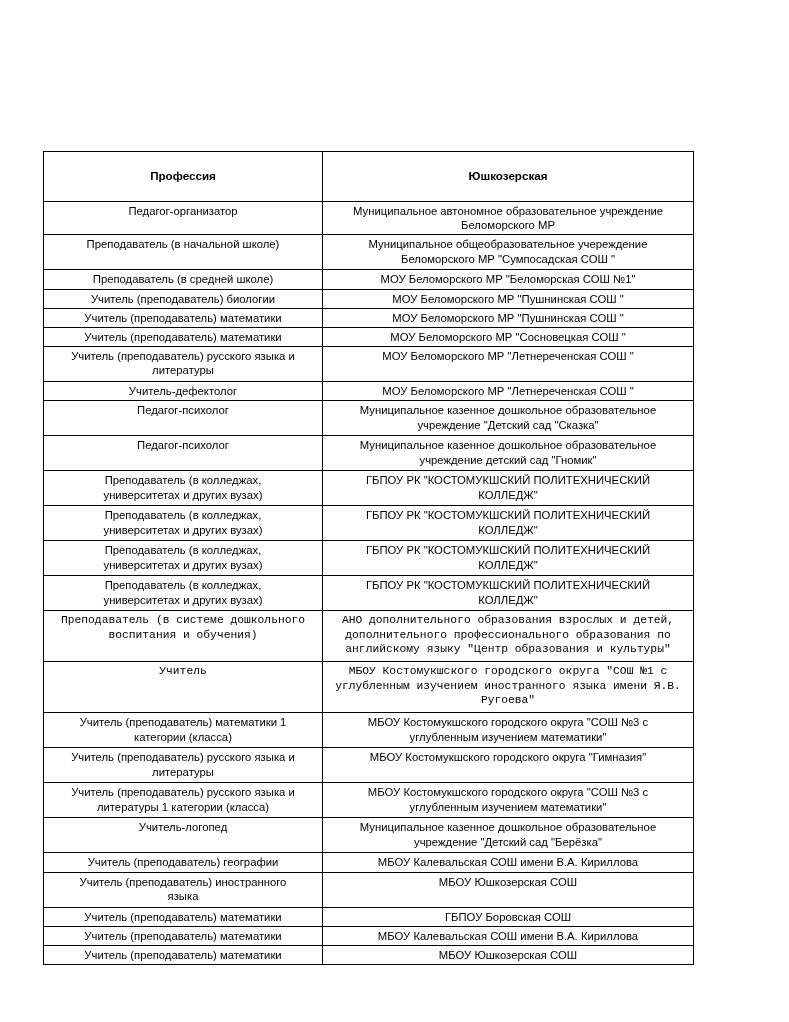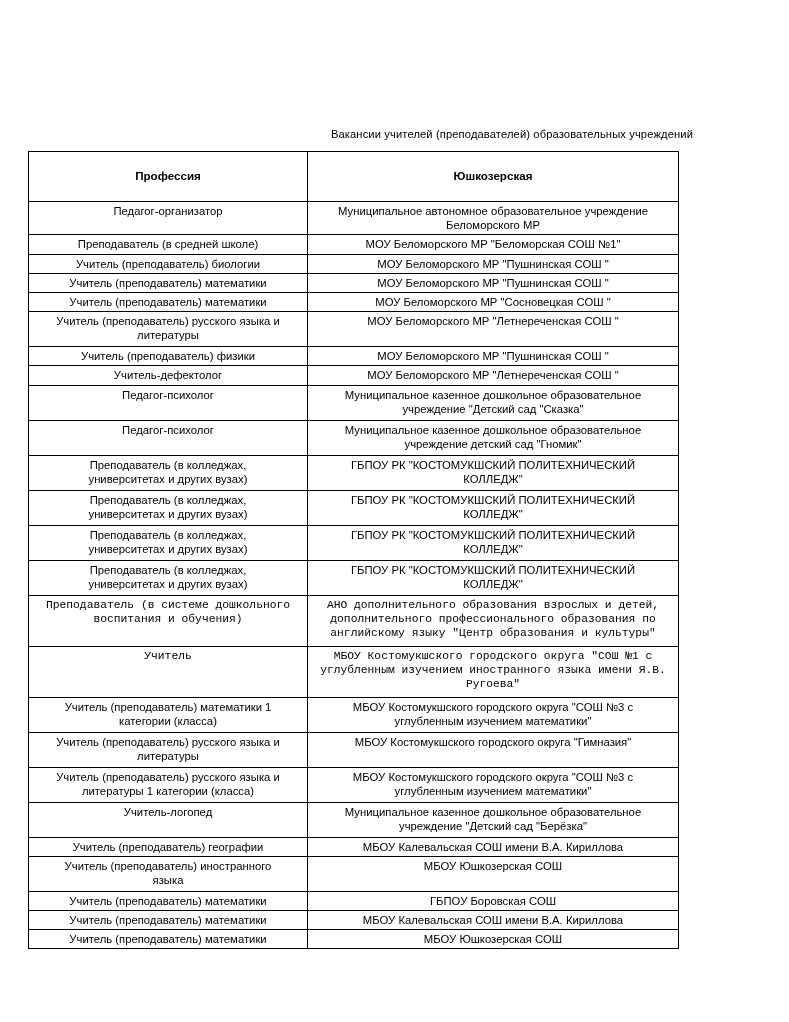--- a/index.html
+++ b/index.html
@@ -29,21 +29,21 @@
     top: 127px;
     width: 650px;
     text-align: right;
     font-size: 11.2px;
     line-height: 14px;
     letter-spacing: 0.01em;
     white-space: nowrap;
   }
   table.vacancy-table {
     position: absolute;
-    left: 28px;
+    left: 43px;
     top: 151px;
     width: 650px;
     border-collapse: collapse;
     table-layout: fixed;
     font-size: 11.3px;
     line-height: 14.2px;
   }
   table.vacancy-table col.c-prof { width: 279px; }
   table.vacancy-table col.c-org  { width: 371px; }
 
@@ -78,62 +78,62 @@
   }
   tr.clipped td.cell .overflow-line {
     display: block;
   }
 </style>
 </head>
 <body>
 
 <div class="page">
 
-  <div class="doc-title">Вакансии учителей (преподавателей) образовательных учреждений</div>
 
   <table class="vacancy-table">
     <colgroup>
       <col class="c-prof">
       <col class="c-org">
     </colgroup>
     <thead>
       <tr>
         <th>Профессия</th>
         <th>Юшкозерская</th>
       </tr>
     </thead>
     <tbody id="table-body">
         <tr class="r1 clipped">
           <td class="cell">Педагог-организатор</td>
           <td class="cell"><span>Муниципальное автономное образовательное учреждение</span><span class="overflow-line">Беломорского МР</span></td>
         </tr>
+        <tr class="r2">
+          <td class="cell">Преподаватель (в начальной школе)</td>
+          <td class="cell">Муниципальное общеобразовательное учереждение
+Беломорского МР "Сумпосадская СОШ "</td>
+        </tr>
         <tr class="r1">
           <td class="cell">Преподаватель (в средней школе)</td>
           <td class="cell">МОУ Беломорского МР "Беломорская СОШ №1"</td>
         </tr>
         <tr class="r1">
           <td class="cell">Учитель (преподаватель) биологии</td>
           <td class="cell">МОУ Беломорского МР "Пушнинская СОШ "</td>
         </tr>
         <tr class="r1">
           <td class="cell">Учитель (преподаватель) математики</td>
           <td class="cell">МОУ Беломорского МР "Пушнинская СОШ "</td>
         </tr>
         <tr class="r1">
           <td class="cell">Учитель (преподаватель) математики</td>
           <td class="cell">МОУ Беломорского МР "Сосновецкая СОШ "</td>
         </tr>
         <tr class="r2">
           <td class="cell">Учитель (преподаватель) русского языка и
 литературы</td>
           <td class="cell">МОУ Беломорского МР "Летнереченская СОШ "</td>
-        </tr>
-        <tr class="r1">
-          <td class="cell">Учитель (преподаватель) физики</td>
-          <td class="cell">МОУ Беломорского МР "Пушнинская СОШ "</td>
         </tr>
         <tr class="r1">
           <td class="cell">Учитель-дефектолог</td>
           <td class="cell">МОУ Беломорского МР "Летнереченская СОШ "</td>
         </tr>
         <tr class="r2">
           <td class="cell">Педагог-психолог</td>
           <td class="cell">Муниципальное казенное дошкольное образовательное
 учреждение "Детский сад  "Сказка"</td>
         </tr>

